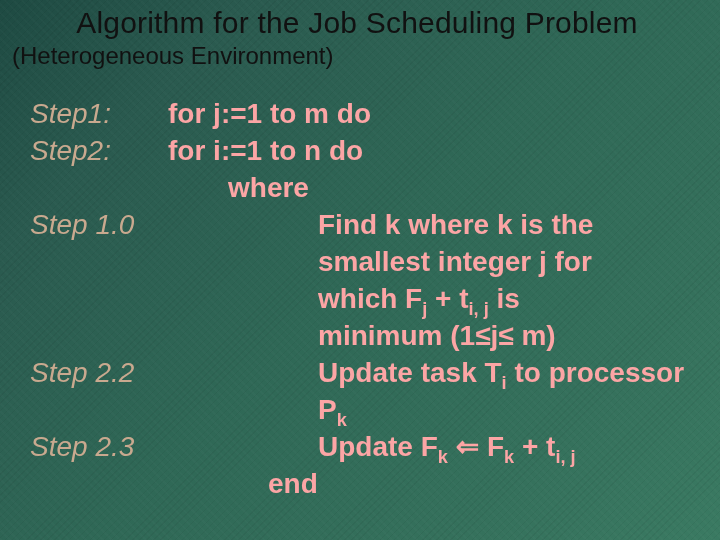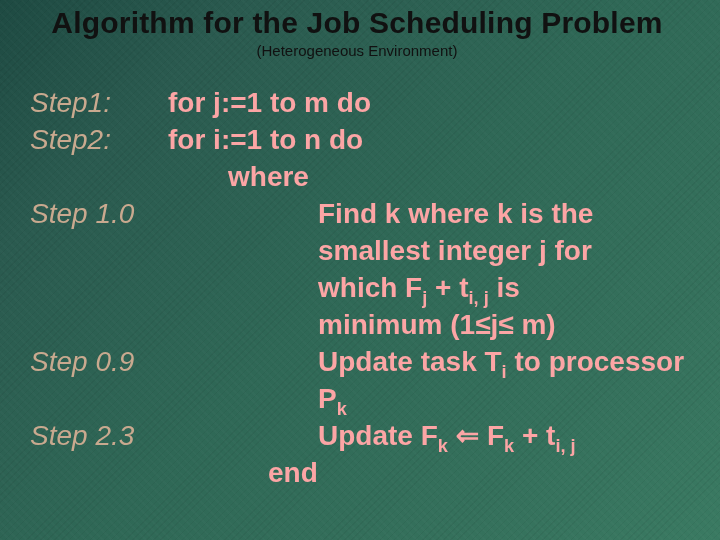--- a/index.html
+++ b/index.html
@@ -22,29 +22,29 @@
   .slide {
     position: relative;
     width: 720px;
     height: 540px;
     padding: 6px 18px 10px 30px;
     color: #e9e6e0;
   }
   .title {
     color: #111;
     font-size: 30px;
-    font-weight: 700;
+    font-weight: 400;
     letter-spacing: 0.2px;
     text-align: center;
     margin-left: -18px;
   }
   .subtitle {
     color: #111;
-    font-size: 15px;
-    text-align: center;
+    font-size: 24px;
+    text-align: left;
     margin-top: 2px;
     margin-left: -18px;
   }
   .content {
     margin-top: 26px;
     font-size: 28px;
     line-height: 1.32;
   }
   .row { display: flex; }
   .step-label {
@@ -98,21 +98,21 @@
       <div class="code-col ind3">
         <span>which F</span><sub>j</sub><span> + t</span><sub>i, j</sub><span> is</span>
       </div>
     </div>
     <div class="row">
       <div class="step-label"></div>
       <div class="code-col ind3">minimum (1≤j≤  m)</div>
     </div>
 
     <div class="row">
-      <div class="step-label">Step 0.9</div>
+      <div class="step-label">Step 2.2</div>
       <div class="code-col ind3">
         <span>Update task T</span><sub>i</sub><span> to processor P</span><sub>k</sub>
       </div>
     </div>
 
     <div class="row">
       <div class="step-label">Step 2.3</div>
       <div class="code-col ind3">
         <span>Update F</span><sub>k</sub><span class="arrow"> ⇐ </span><span>F</span><sub>k</sub><span> + t</span><sub>i, j</sub>
       </div>

